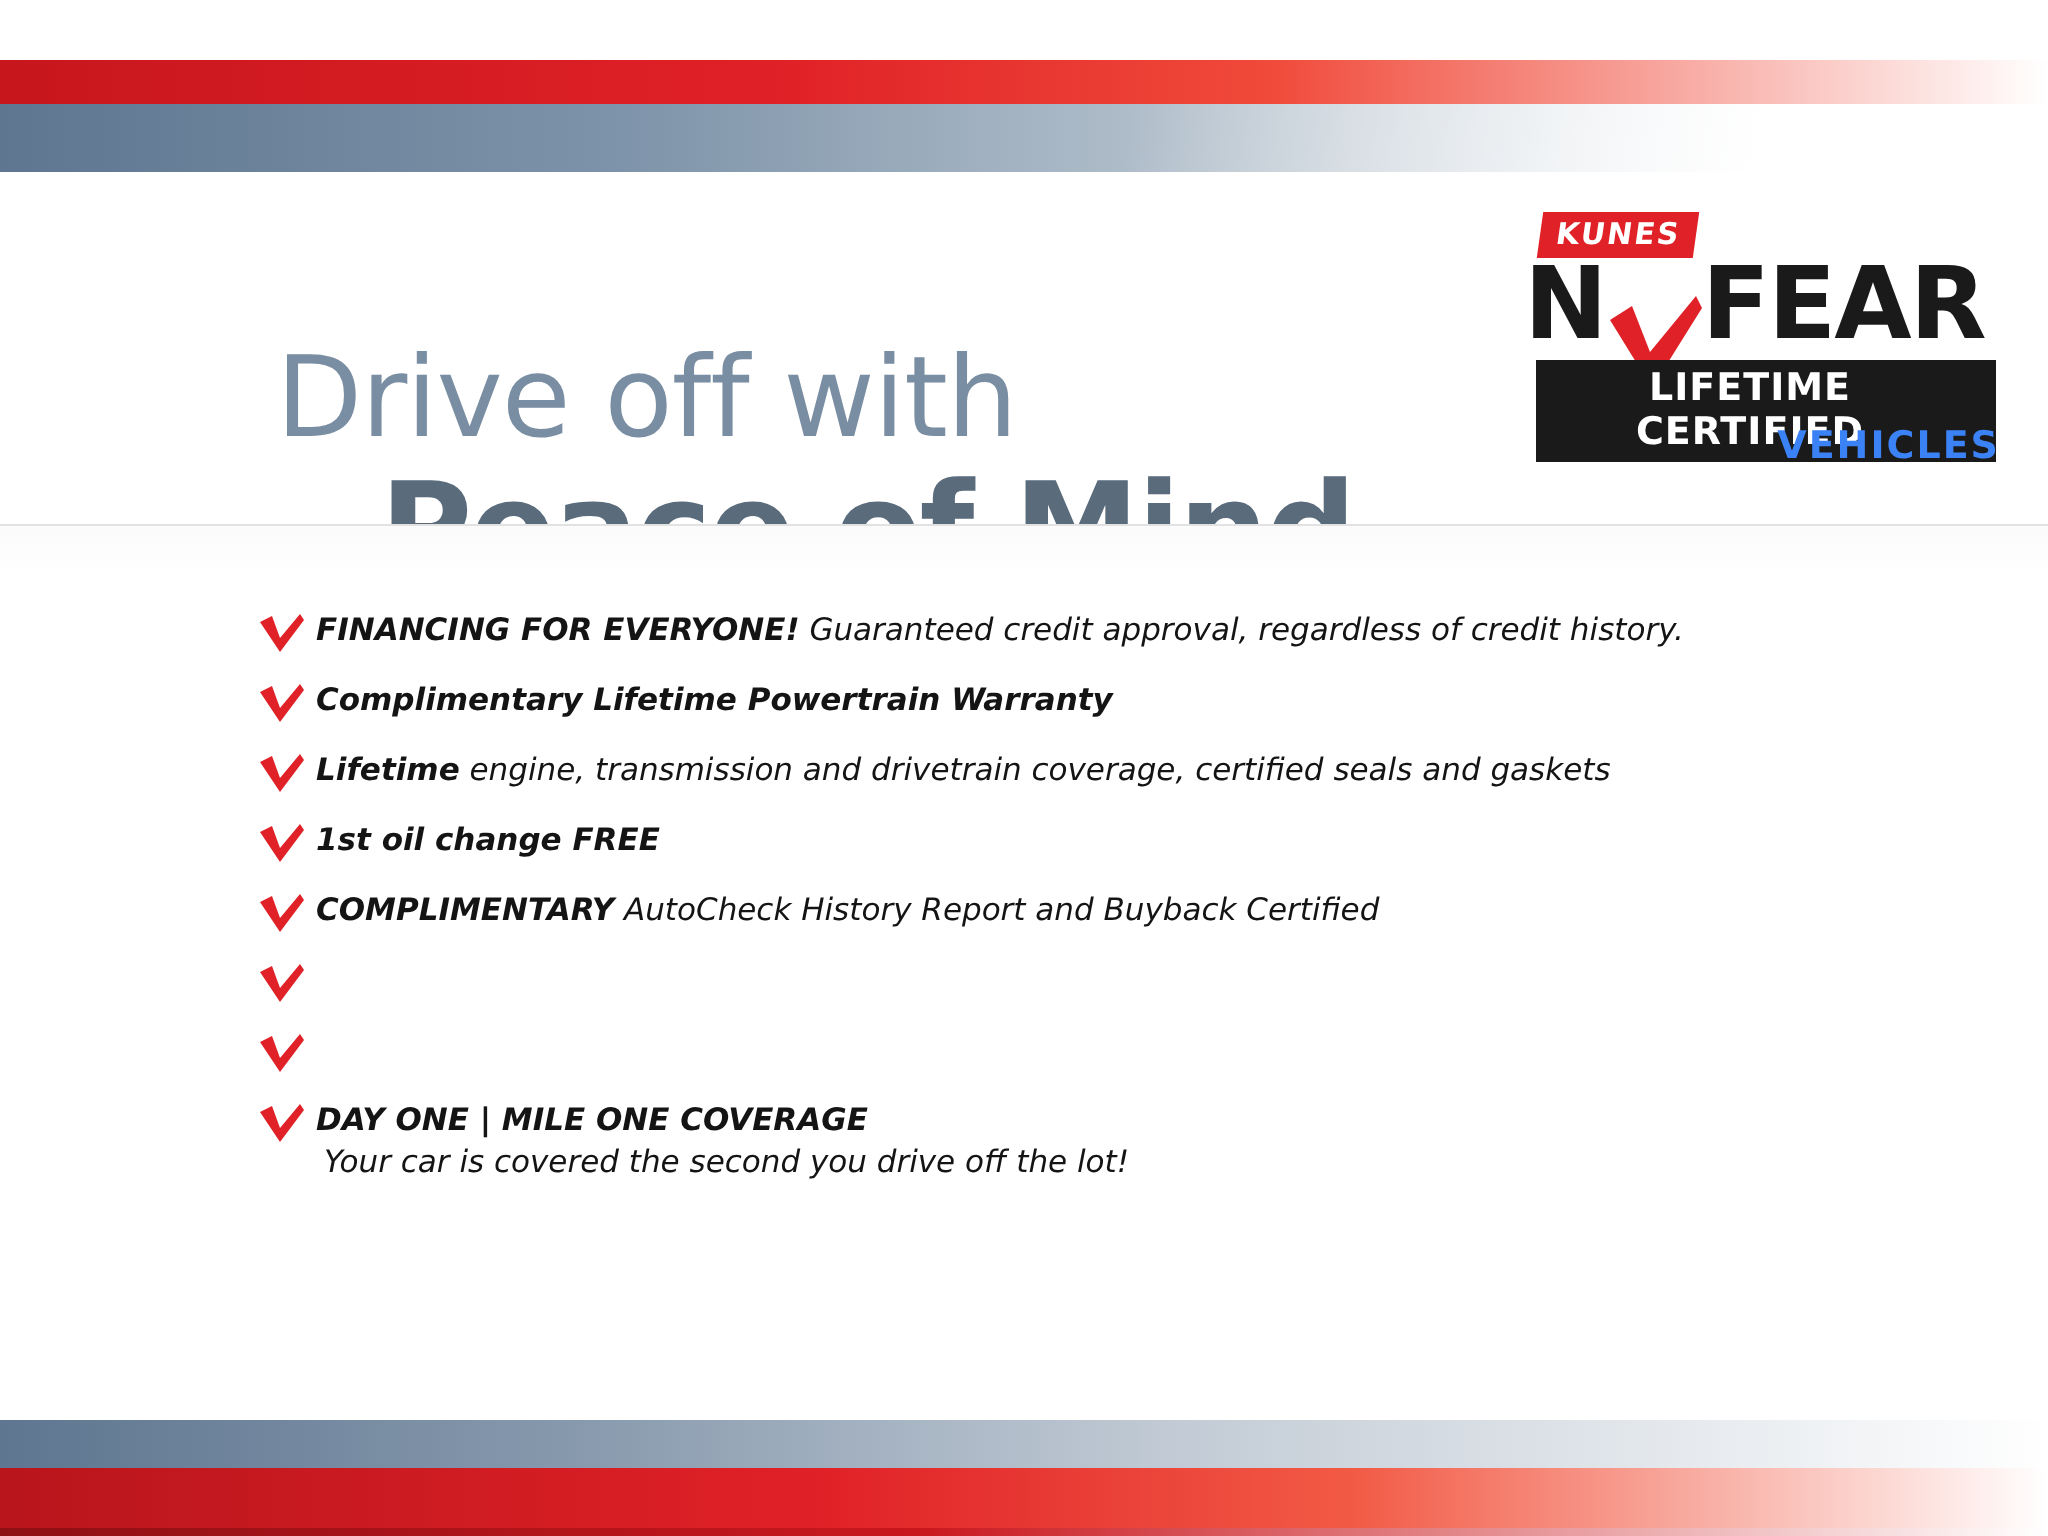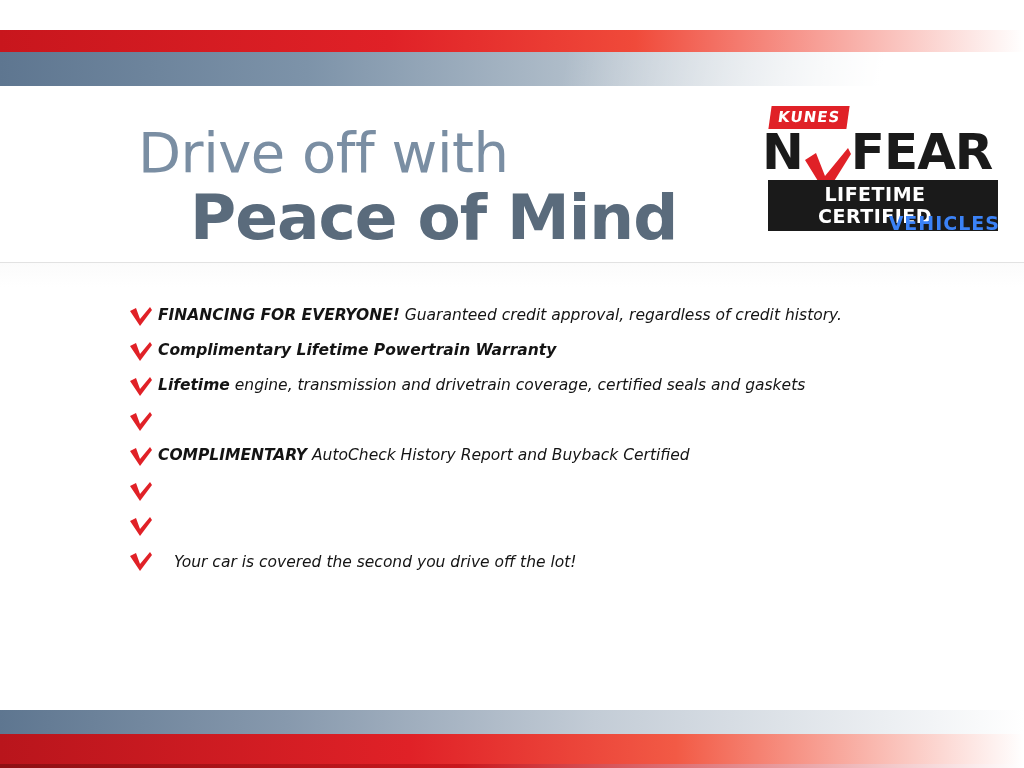--- a/index.html
+++ b/index.html
@@ -82,20 +82,21 @@
     top: 124px;
     width: 620px;
   }
   .headline-line1 {
     font-family: "DejaVu Sans", sans-serif;
     font-size: 56px;
     font-weight: 400;
     letter-spacing: -0.5px;
     color: #7a8ea3;
     line-height: 1.02;
+    margin-top: 47px;
   }
   .headline-line2 {
     font-family: "DejaVu Sans", sans-serif;
     font-size: 63px;
     font-weight: 700;
     letter-spacing: -1px;
     color: #5a6b7c;
     line-height: 1.05;
     margin-left: 52px;
     margin-top: 4px;
@@ -286,20 +287,21 @@
       <svg class="bullet-check" viewBox="0 0 22 20">
         <path d="M0 4 L6 1 L10 12 L20 0 L22 3 L10 19 Z" fill="#e02127"></path>
       </svg>
       <div class="bullet-text"><span class="b">Lifetime</span><span> engine, transmission and drivetrain coverage, certified seals and gaskets</span></div>
     </div>
 
     <div class="bullet">
       <svg class="bullet-check" viewBox="0 0 22 20">
         <path d="M0 4 L6 1 L10 12 L20 0 L22 3 L10 19 Z" fill="#e02127"></path>
       </svg>
+      <div class="bullet-text"><span class="b">1st oil change FREE</span><span></span></div>
     </div>
 
 
     <div class="bullet">
       <svg class="bullet-check" viewBox="0 0 22 20">
         <path d="M0 4 L6 1 L10 12 L20 0 L22 3 L10 19 Z" fill="#e02127"></path>
       </svg>
       <div class="bullet-text"><span class="b">COMPLIMENTARY</span><span> AutoCheck History Report and Buyback Certified</span></div>
     </div>
 
@@ -313,21 +315,22 @@
       <svg class="bullet-check" viewBox="0 0 22 20">
         <path d="M0 4 L6 1 L10 12 L20 0 L22 3 L10 19 Z" fill="#e02127"></path>
       </svg>
     </div>
 
     <div class="bullet">
       <svg class="bullet-check" viewBox="0 0 22 20">
         <path d="M0 4 L6 1 L10 12 L20 0 L22 3 L10 19 Z" fill="#e02127"></path>
       </svg>
       <div class="bullet-wrap">
-        <div class="bullet-sub" style="margin-left:16px;">Your car is covered the second you drive off the lot!</div>
+        <div class="bullet-text"><span class="b">DAY ONE | MILE ONE COVERAGE</span><span></span></div>
+        <div class="bullet-sub" style="margin-left:4px;">Your car is covered the second you drive off the lot!</div>
       </div>
     </div>
 
   </div>
 
   <div class="bottom-band">
     <div class="bot-grey"></div>
     <div class="bot-red"></div>
     <div class="bot-shadow"></div>
   </div>

